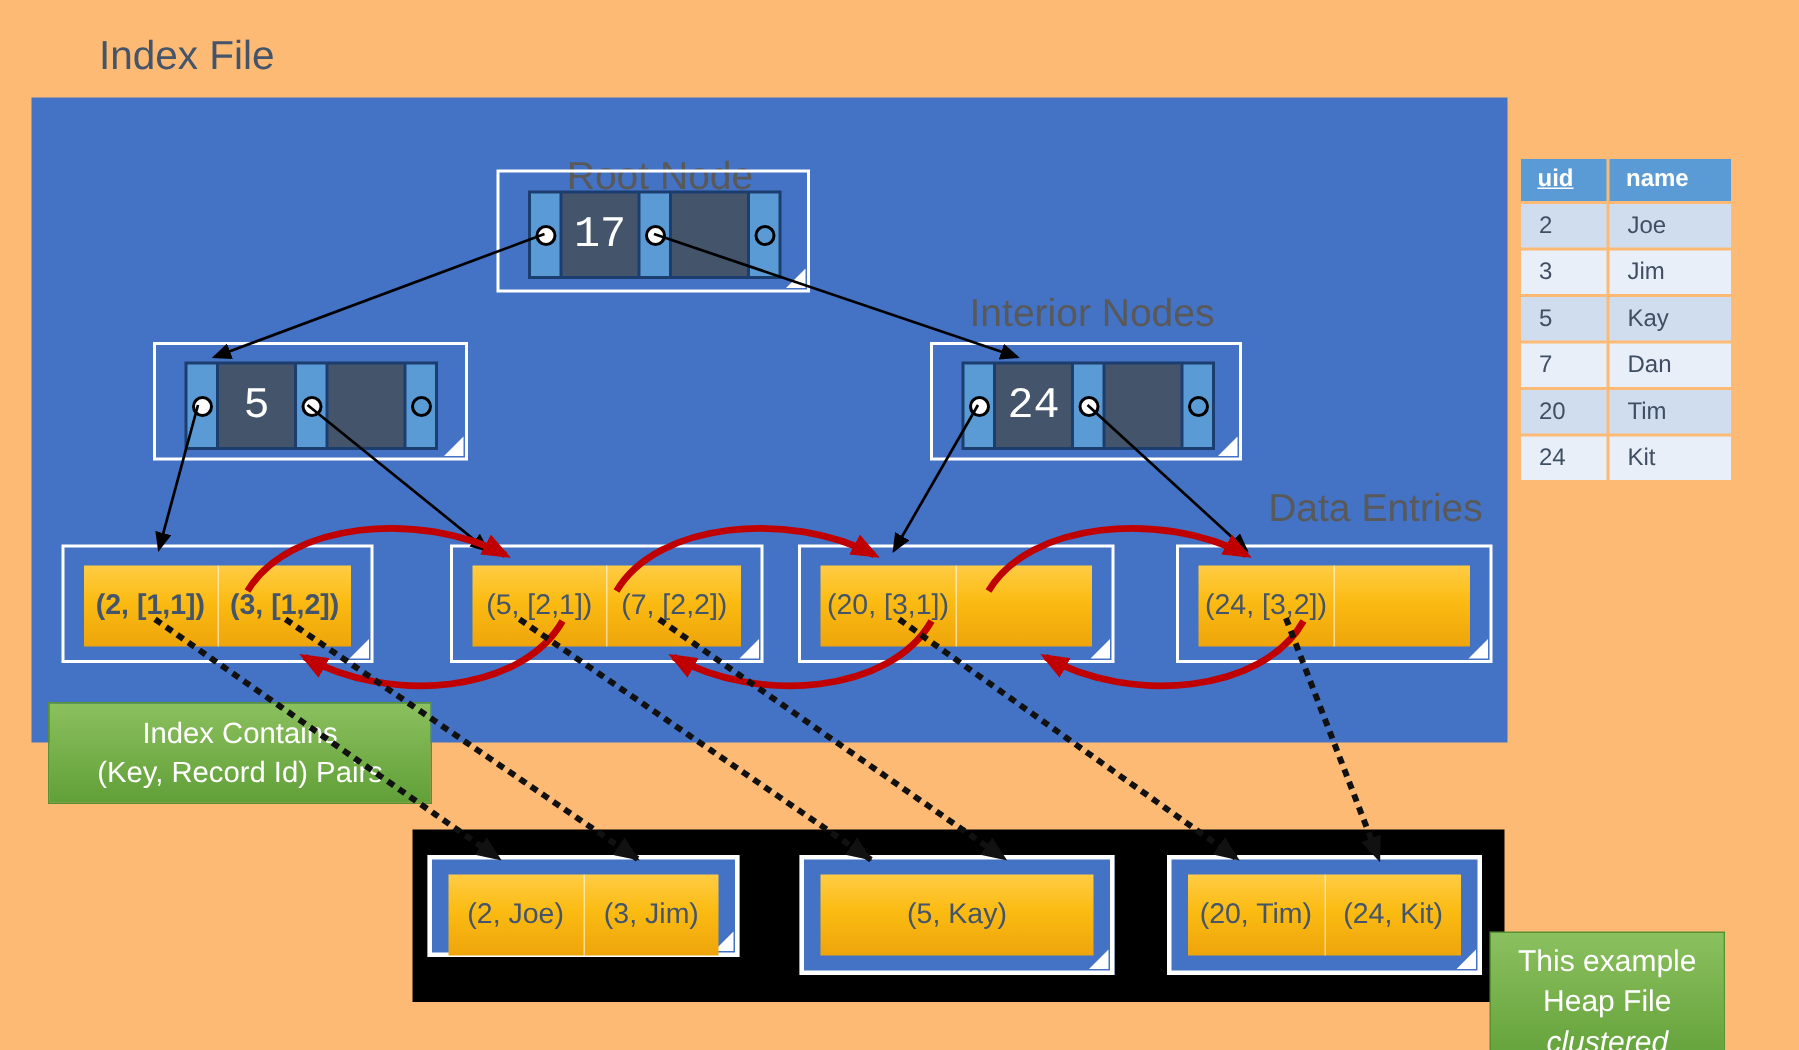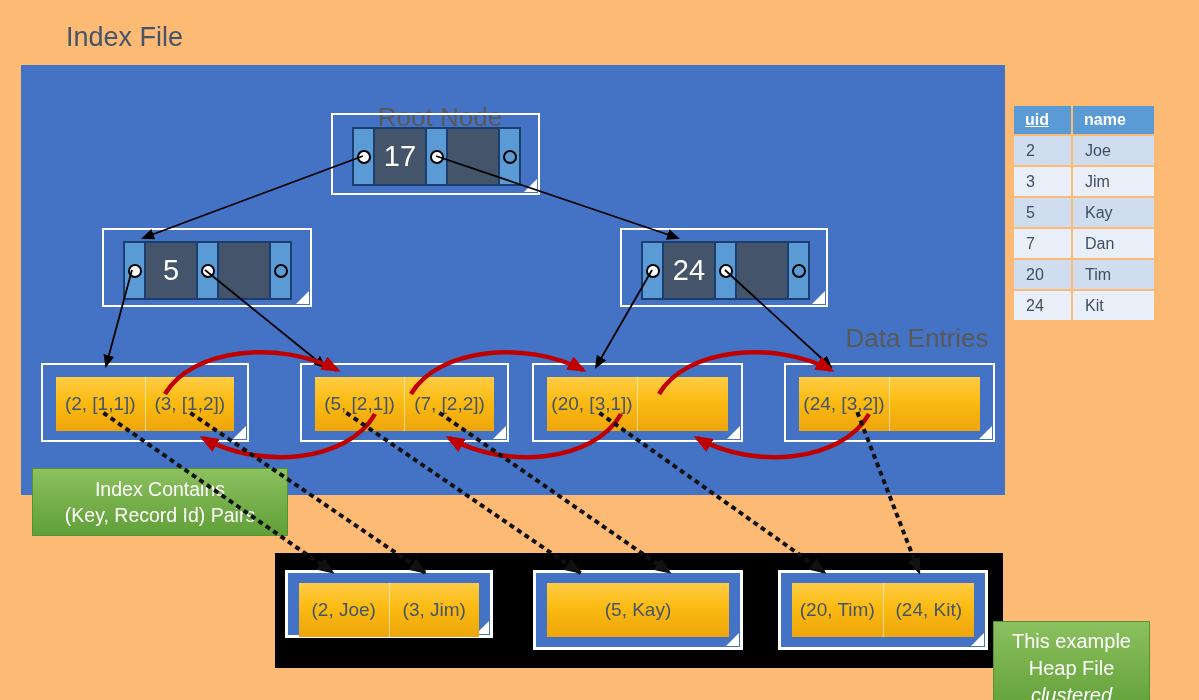--- a/index.html
+++ b/index.html
@@ -15,21 +15,21 @@
 
   
   .seclabel{font-size:26px;color:#595959;text-align:center;}
 
   
   .pagebox{border:2px solid #fff;box-sizing:border-box;}
   .fold{position:absolute;right:1px;bottom:1px;width:0;height:0;
         border-bottom:13px solid #fff;border-left:13px solid transparent;}
 
   
-  .node{position:absolute;display:flex;gap:2px;padding:2px;background:#1C3E6E;}
+  .node{position:absolute;display:flex;gap:2px;padding:2px;background:#1C3E6E;font-family:Liberation Mono, monospace;}
   .ncell-ptr{width:19px;height:55px;background:#5B9BD5;display:flex;align-items:center;justify-content:center;}
   .ncell-key{width:50px;height:55px;background:#44546A;color:#fff;font-size:29px;
              display:flex;align-items:center;justify-content:center;}
   .circ{width:14px;height:14px;border:2px solid #000;border-radius:50%;box-sizing:border-box;}
   .filled{background:#fff;}
   .hollow{background:transparent;}
 
   
   .goldrow{position:absolute;display:flex;
            background:linear-gradient(180deg,#FFCC45 0%,#FBBB12 45%,#EEA50B 100%);}
@@ -64,20 +64,21 @@
 </head>
 <body>
 
 <div id="canvas">
 
   <div class="abs title">Index File</div>
 
   <div class="abs bluezone"></div>
 
   <div class="abs seclabel" style="left:340px;top:81px;width:200px;margin-top:21px;">Root Node</div>
+  <div class="abs seclabel" style="left:618px;top:193px;width:220px;">Interior Nodes</div>
   <div class="abs seclabel" style="left:817px;top:323px;width:200px;">Data Entries</div>
 
   <div class="abs pagebox" style="left:331px;top:113px;width:209px;height:82px;">
     <div class="fold"></div>
     <div class="node" style="left:19px;top:12px;">
       <div class="ncell-ptr">
         <span class="circ filled"></span>
         </div>
       <div class="ncell-key">17</div>
       <div class="ncell-ptr">
@@ -117,21 +118,21 @@
       <div class="ncell-ptr">
         <span class="circ filled"></span>
         </div>
       <div class="ncell-key"></div>
       <div class="ncell-ptr">
         <span class="circ hollow"></span>
         </div>
     </div>
   </div>
 
-  <div class="abs pagebox" style="left:41px;top:363px;width:208px;height:79px;">
+  <div class="abs pagebox" style="left:41px;top:363px;width:208px;height:79px;font-weight:bold;">
     <div class="fold"></div>
     <div class="goldrow" style="left:13px;top:12px;width:178px;height:54px;">
       <div class="goldcell">(2, [1,1])</div>
       <div class="goldcell">(3, [1,2])</div>
     </div>
   </div>
   <div class="abs pagebox" style="left:300px;top:363px;width:209px;height:79px;">
     <div class="fold"></div>
     <div class="goldrow" style="left:13px;top:12px;width:179px;height:54px;">
       <div class="goldcell">(5, [2,1])</div>

